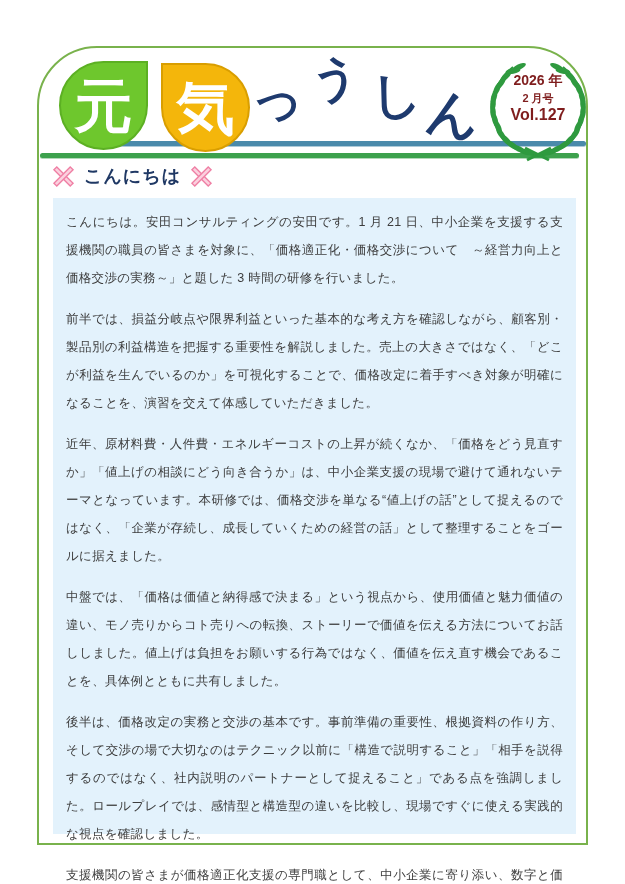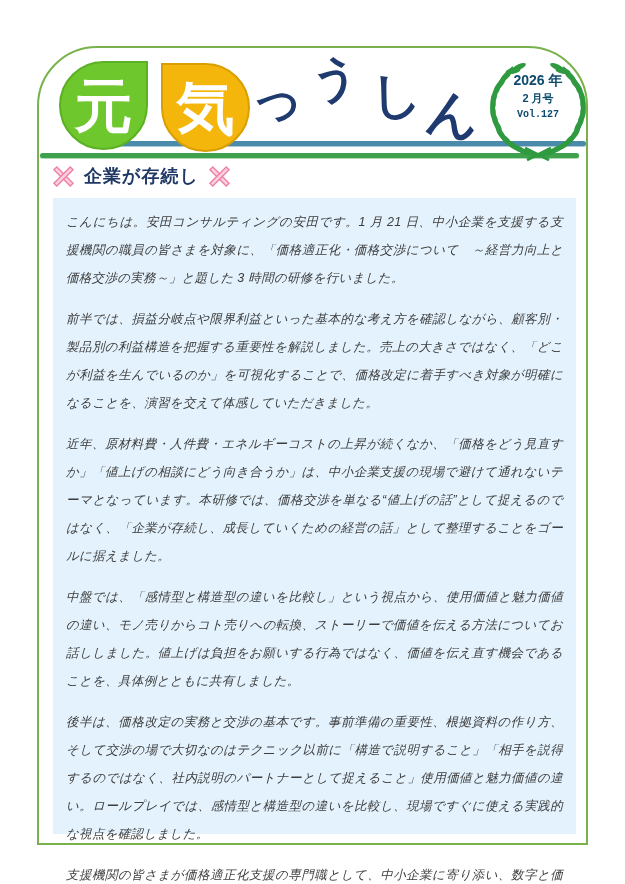--- a/index.html
+++ b/index.html
@@ -36,25 +36,25 @@
   .kana-1 { left: 218px; top: 36px; font-size: 42px; transform: rotate(-6deg); }
   .kana-2 { left: 272px; top: 6px;  font-size: 48px; transform: rotate(7deg); }
   .kana-3 { left: 332px; top: 22px; font-size: 50px; transform: rotate(-3deg); }
   .kana-4 { left: 388px; top: 40px; font-size: 52px; transform: rotate(9deg); }
 
   
   .wreath { position: absolute; left: 438px; top: 4px; width: 122px; height: 112px; z-index: 3; }
   .wreath svg { position: absolute; left: 0; top: 0; }
   .wreath-text {
     position: absolute; left: 0; top: 20px; width: 122px; text-align: center;
-    color: #0c4a6e; font-weight: 700;
+    color: #7f1d1d; font-weight: 700;
   }
   .wreath-year { font-size: 14px; line-height: 17px; }
   .wreath-month { font-size: 11px; line-height: 18px; }
-  .wreath-vol { font-size: 10px; line-height: 16px; font-family: Liberation Mono, monospace; }
+  .wreath-vol { font-size: 16px; line-height: 16px; }
 
   
   .rule-blue {
     position: absolute; left: 48px; top: 93px; width: 499px; height: 5px;
     background: #4a8aab; border-radius: 3px; z-index: 1;
     box-shadow: 0 1px 0 rgba(74,138,171,.45);
   }
   .rule-green {
     position: absolute; left: 1px; top: 105px; width: 539px; height: 5px;
     background: #3da14d; border-radius: 3px; z-index: 1;
@@ -66,21 +66,21 @@
     position: absolute; left: 13px; top: 116px; display: flex; align-items: center; gap: 9px; z-index: 2;
   }
   .section-title { color: #1f3864; font-weight: 700; font-size: 18px; letter-spacing: 1px; }
   .sparkle { width: 23px; height: 23px; display: block; }
 
   
   .article {
     position: absolute; left: 14px; top: 150px; width: 523px; height: 636px;
     background: #e3f2fc; padding: 10px 13px; z-index: 2;
     font-size: 12.5px; line-height: 28px; color: #3d3d3d;
-    text-align: justify; letter-spacing: 0.3px; font-style: italic;
+    text-align: justify; letter-spacing: 0.3px;
   }
   .article p { margin-bottom: 13px; }
   .article p:last-child { margin-bottom: 0; }
 </style>
 </head>
 <body>
 
 <div class="page">
   <div class="frame">
 
@@ -146,30 +146,30 @@
         <div class="wreath-month">2 月号</div>
         <div class="wreath-vol">Vol.127</div>
       </div>
     </div>
 
     <div class="section-head">
       <svg class="sparkle" viewBox="0 0 24 24">
         <path d="M2,5 L5,2 L22,19 L19,22 Z" fill="#fbd0de" stroke="#ef7fa4" stroke-width="1.4"></path>
         <path d="M22,5 L19,2 L2,19 L5,22 Z" fill="#fbd0de" stroke="#ef7fa4" stroke-width="1.4"></path>
       </svg>
-      <span class="section-title">企業が存続し</span>
+      <span class="section-title">こんにちは</span>
       <svg class="sparkle" viewBox="0 0 24 24">
         <path d="M2,5 L5,2 L22,19 L19,22 Z" fill="#fbd0de" stroke="#ef7fa4" stroke-width="1.4"></path>
         <path d="M22,5 L19,2 L2,19 L5,22 Z" fill="#fbd0de" stroke="#ef7fa4" stroke-width="1.4"></path>
       </svg>
     </div>
 
     <div class="article">
       <p>こんにちは。安田コンサルティングの安田です。1 月 21 日、中小企業を支援する支援機関の職員の皆さまを対象に、「価格適正化・価格交渉について　～経営力向上と価格交渉の実務～」と題した 3 時間の研修を行いました。</p>
       <p>前半では、損益分岐点や限界利益といった基本的な考え方を確認しながら、顧客別・製品別の利益構造を把握する重要性を解説しました。売上の大きさではなく、「どこが利益を生んでいるのか」を可視化することで、価格改定に着手すべき対象が明確になることを、演習を交えて体感していただきました。</p>
       <p>近年、原材料費・人件費・エネルギーコストの上昇が続くなか、「価格をどう見直すか」「値上げの相談にどう向き合うか」は、中小企業支援の現場で避けて通れないテーマとなっています。本研修では、価格交渉を単なる“値上げの話”として捉えるのではなく、「企業が存続し、成長していくための経営の話」として整理することをゴールに据えました。</p>
-      <p>中盤では、「感情型と構造型の違いを比較し」という視点から、使用価値と魅力価値の違い、モノ売りからコト売りへの転換、ストーリーで価値を伝える方法についてお話ししました。値上げは負担をお願いする行為ではなく、価値を伝え直す機会であることを、具体例とともに共有しました。</p>
-      <p>後半は、価格改定の実務と交渉の基本です。事前準備の重要性、根拠資料の作り方、そして交渉の場で大切なのはテクニック以前に「構造で説明すること」「相手を説得するのではなく、社内説明のパートナーとして捉えること」使用価値と魅力価値の違い。ロールプレイでは、感情型と構造型の違いを比較し、現場ですぐに使える実践的な視点を確認しました。</p>
+      <p>中盤では、「価格は価値と納得感で決まる」という視点から、使用価値と魅力価値の違い、モノ売りからコト売りへの転換、ストーリーで価値を伝える方法についてお話ししました。値上げは負担をお願いする行為ではなく、価値を伝え直す機会であることを、具体例とともに共有しました。</p>
+      <p>後半は、価格改定の実務と交渉の基本です。事前準備の重要性、根拠資料の作り方、そして交渉の場で大切なのはテクニック以前に「構造で説明すること」「相手を説得するのではなく、社内説明のパートナーとして捉えること」である点を強調しました。ロールプレイでは、感情型と構造型の違いを比較し、現場ですぐに使える実践的な視点を確認しました。</p>
       <p>支援機関の皆さまが価格適正化支援の専門職として、中小企業に寄り添い、数字と価値の両面から支援できるようになることを願っています。今回の研修内容が、日々の支援業務の一助となれば幸いです。</p>
     </div>
 
   </div>
 </div>
 
 </body></html>

